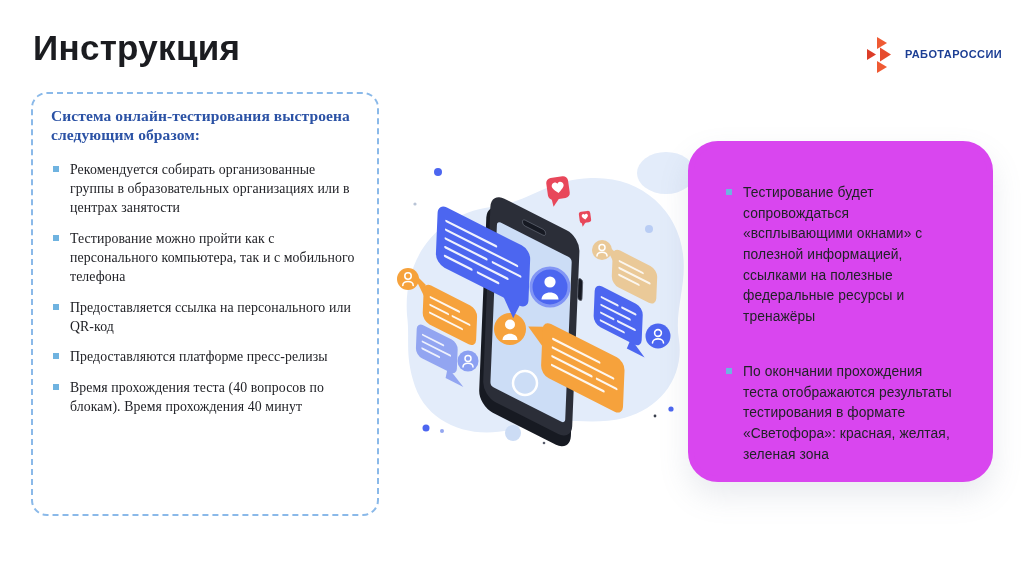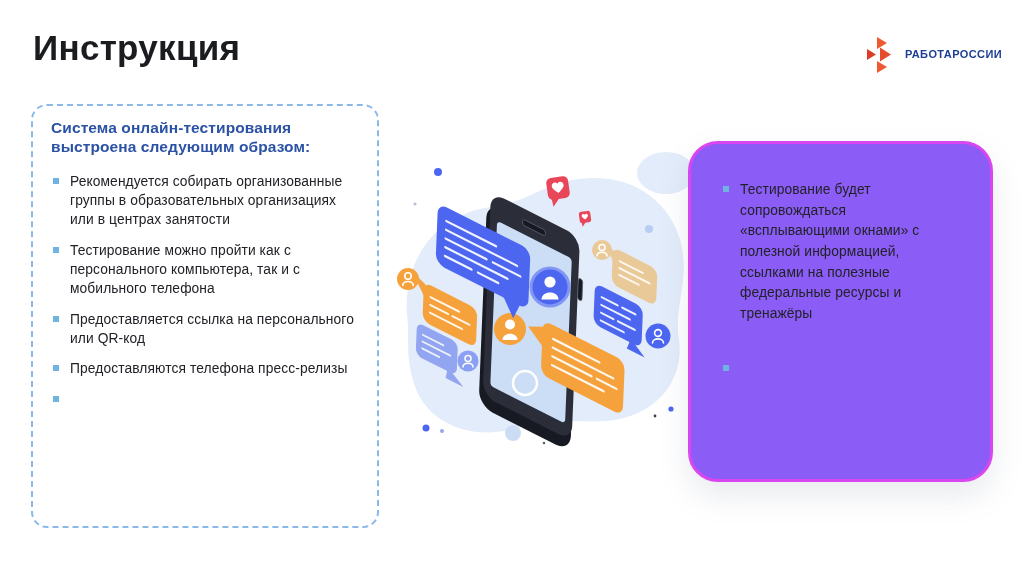--- a/index.html
+++ b/index.html
@@ -13,43 +13,43 @@
     font-size:35px; font-weight:800; color:#1b1c20; letter-spacing:.3px;
   }
 
   
   .logo { position:absolute; right:22px; top:36px; display:flex; align-items:center; gap:8px; }
   .logo-text { display:flex; font-weight:800; font-size:11px;
                line-height:1.2; color:#1c3e94; letter-spacing:.4px; }
 
   
   .left-panel {
-    position:absolute; left:31px; top:104px; width:348px; height:424px;
+    position:absolute; left:31px; top:92px; width:348px; height:424px;
     border:2px dashed #8ab9e9; border-radius:16px;
-    padding:13px 18px 10px 18px; background:#fff;
+    padding:13px 18px 10px 18px; background:#fff;font-family:Liberation Serif, serif;
   }
   .panel-heading {
     color:#2b52a5; font-size:15.5px; font-weight:700; line-height:1.22;
     margin-bottom:15px; letter-spacing:.1px;
   }
   ul.bullets { list-style:none; }
   ul.bullets li {
     position:relative; padding-left:19px;
     font-size:13.8px; line-height:1.4; color:#212227; margin-bottom:11px;
     letter-spacing:.1px;
   }
   ul.bullets li:last-child { margin-bottom:0; }
   ul.bullets li .sq {
     position:absolute; left:2px; top:6px; width:6px; height:6px; background:#6fb3e0;
   }
 
   
   .right-card {
     position:absolute; left:688px; top:141px; width:305px; height:341px;
-    background:#8b5cf6; border:3px solid #d946ef; border-radius:30px;
+    background:#d946ef; border:6px solid #d946ef; border-radius:30px;
     box-shadow:0 14px 30px rgba(120,130,155,.16);
     padding:36px 28px 20px 30px;
   }
   .right-card ul.bullets li { margin-bottom:34px; line-height:1.5; width:235px; }
 
   
   .illustration { position:absolute; left:395px; top:140px; width:300px; height:320px; }
   .illustration svg { display:block; width:300px; height:320px; }
 </style>
 </head>
@@ -72,22 +72,22 @@
     </div>
   </div>
 
   <section class="left-panel">
     <h2 class="panel-heading">Система онлайн-тестирования выстроена следующим образом:</h2>
     <ul class="bullets">
       <li><span class="sq"></span><span>Рекомендуется собирать организованные группы в образовательных организациях или в центрах занятости</span></li>
       <li><span class="sq"></span><span>Тестирование можно пройти как с персонального компьютера, так и с мобильного телефона</span></li>
       <li><span class="sq"></span><span>Предоставляется ссылка на персонального или QR-код</span></li>
       <li><span class="sq"></span></li>
-      <li><span class="sq"></span><span>Предоставляются телефона пресс-релизы</span></li>
-      <li><span class="sq"></span></li>
+      <li><span class="sq"></span><span>Предоставляются платформе пресс-релизы</span></li>
+      <li><span class="sq"></span><span>Время прохождения теста (40 вопросов по блокам). Время прохождения 40 минут</span></li>
     </ul>
   </section>
 
   <div class="illustration">
     <svg viewBox="0 0 300 320">
 
       <path d="M 12,175 C 8,118 42,74 96,67 C 136,62 150,40 196,38
                C 246,36 283,70 288,114 C 292,146 279,170 284,200
                C 289,236 267,268 229,278 C 194,287 160,274 125,287
                C 80,302 30,286 18,240 C 10,212 15,198 12,175 Z" fill="#e3ecfa"></path>
@@ -225,17 +225,17 @@
       <circle cx="47" cy="291" r="2" fill="#94a7f0"></circle>
       <circle cx="149" cy="303" r="1.3" fill="#5a5f6e"></circle>
       <circle cx="260" cy="276" r="1.4" fill="#3a3f4c"></circle>
       <circle cx="276" cy="269" r="2.6" fill="#4c66f0"></circle>
     </svg>
   </div>
 
   <section class="right-card">
     <ul class="bullets">
       <li><span class="sq"></span><span>Тестирование будет сопровождаться «всплывающими окнами» с полезной информацией, ссылками на полезные федеральные ресурсы и тренажёры</span></li>
-      <li><span class="sq"></span></li>
+      <li><span class="sq"></span><span>По окончании прохождения теста отображаются результаты тестирования в формате «Светофора»: красная, желтая, зеленая зона</span></li>
     </ul>
   </section>
 
 </div>
 
 </body></html>

